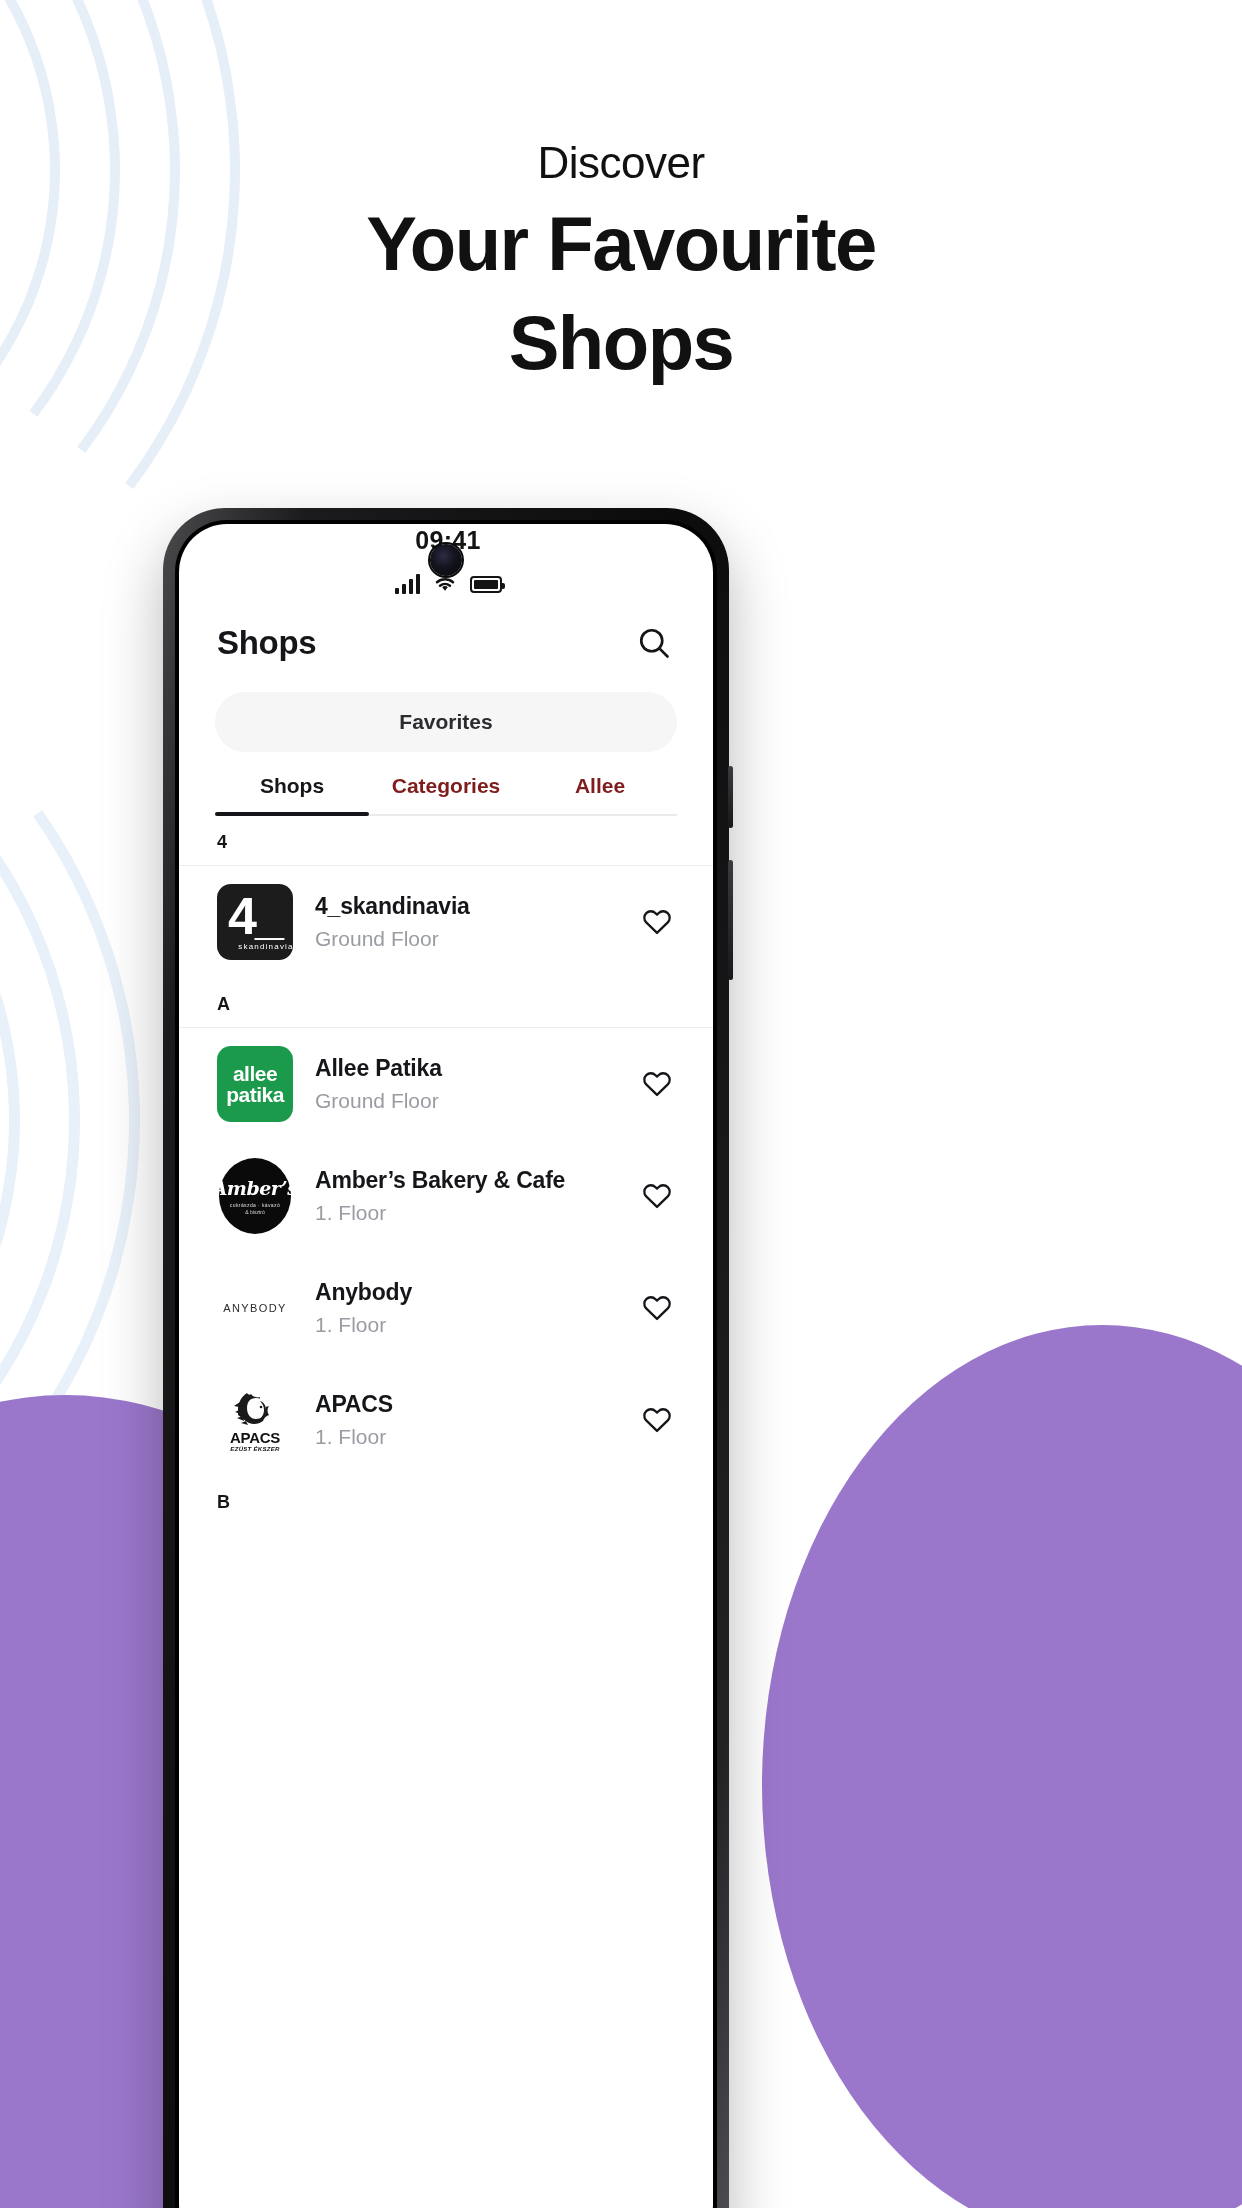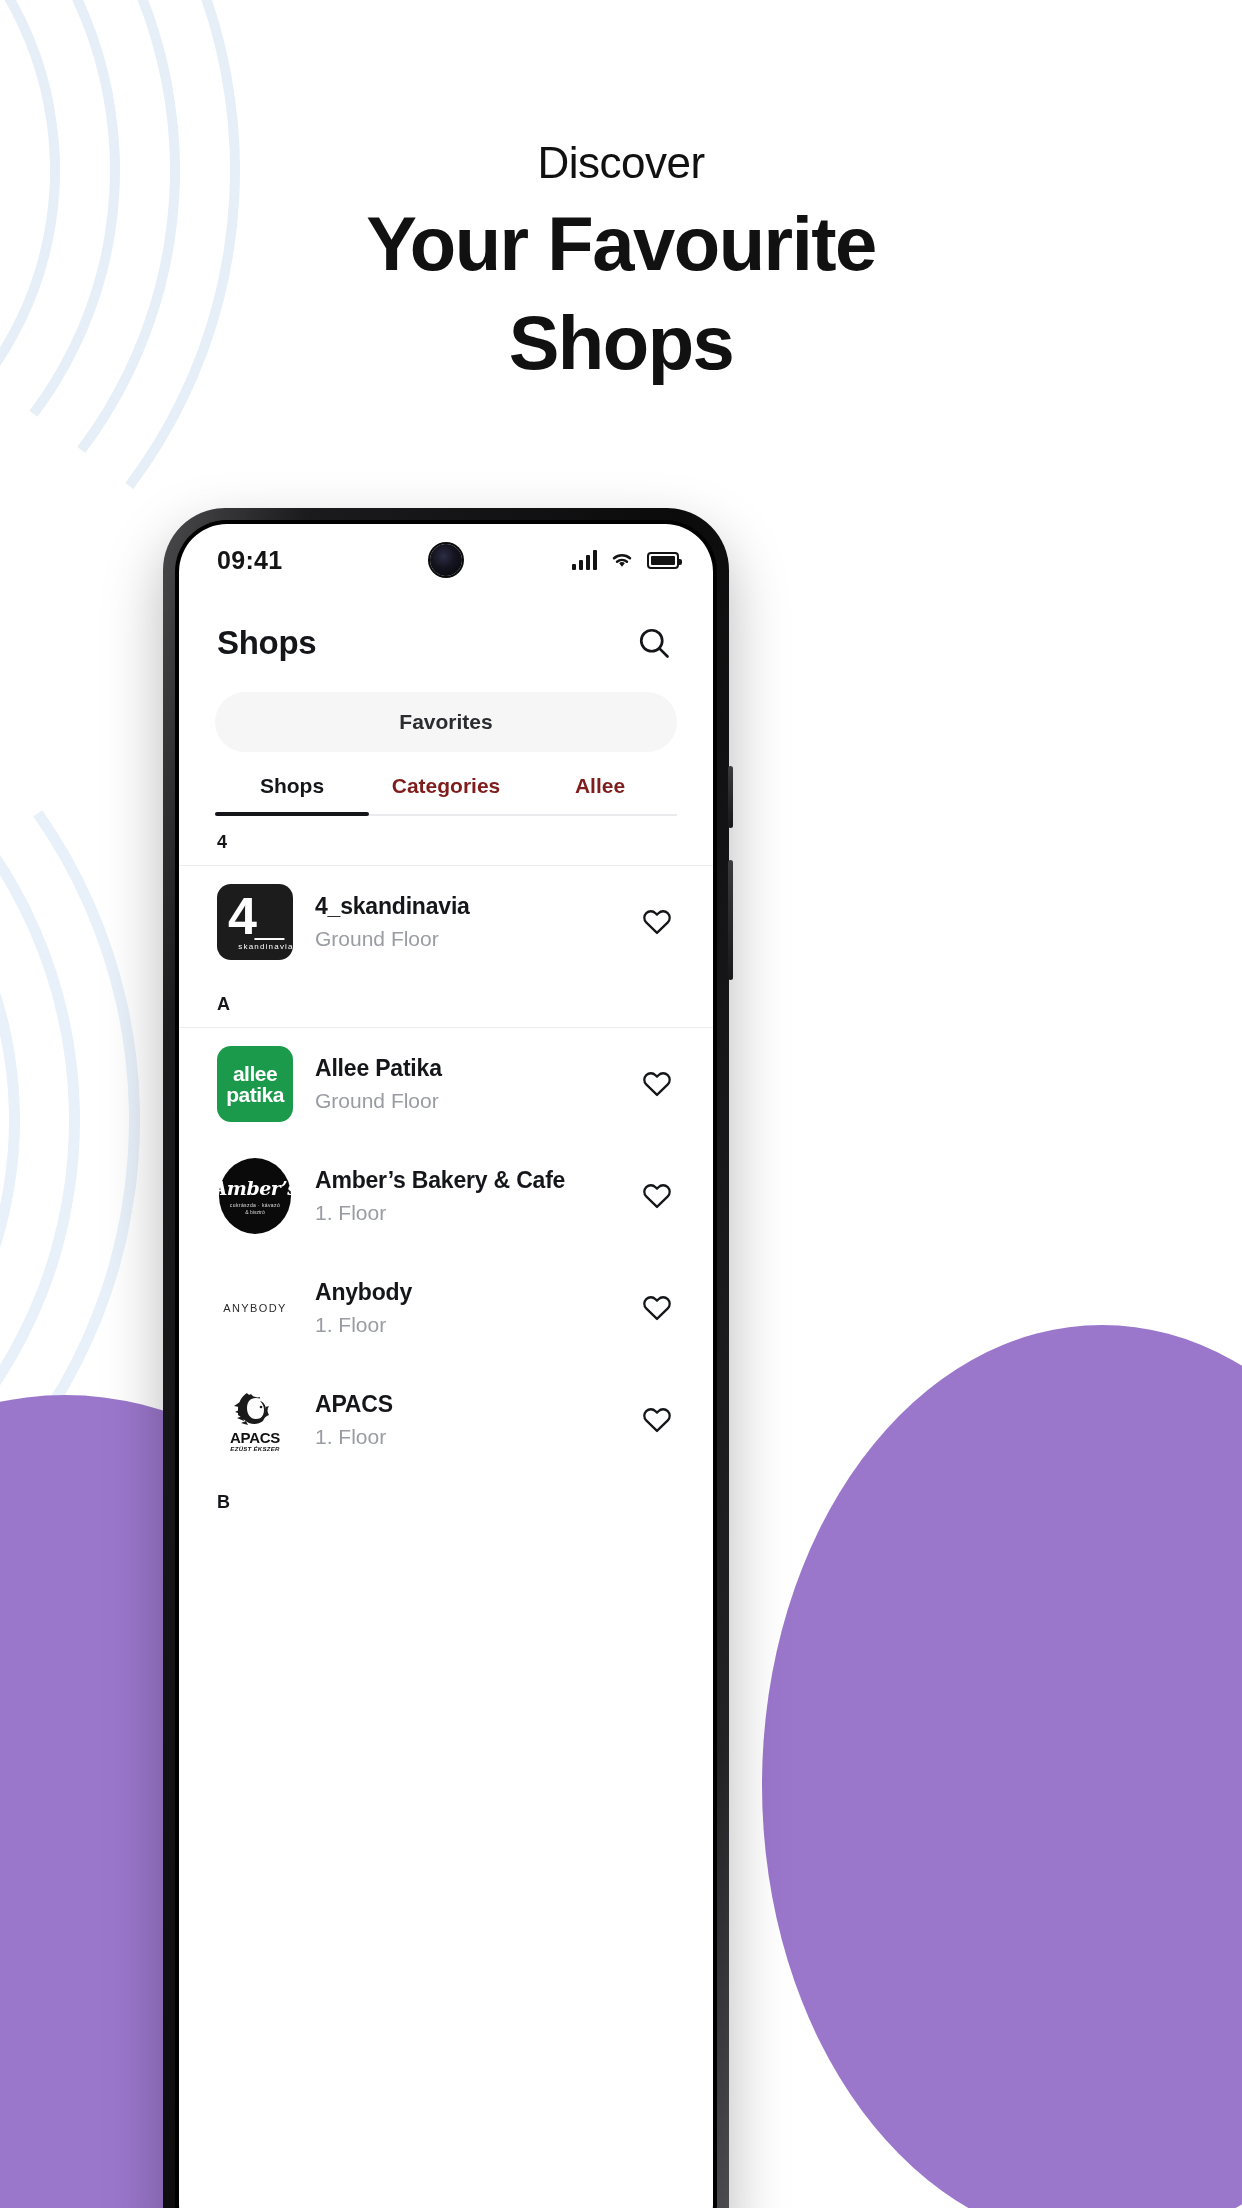--- a/index.html
+++ b/index.html
@@ -62,20 +62,21 @@
   
   .side-btn { position:absolute; right:-4px; background:linear-gradient(180deg,#3b3b3f,#18181a); border-radius:3px; width:5px; z-index:6;}
   .sb1 { top:258px; height:62px; }
   .sb2 { top:352px; height:120px; }
 
   
   .statusbar {
     height:70px; display:flex; align-items:center;
     justify-content:space-between; padding:2px 34px 0 38px;
     position:relative;
+    flex-direction:column;
   }
   .sb-time { font-size:25px; font-weight:700; color:#141414; letter-spacing:.3px; }
   .punch {
     position:absolute; left:50%; transform:translateX(-50%); top:20px;
     width:32px; height:32px; border-radius:50%;
     background:radial-gradient(circle at 42% 38%, #2c2c46 0%, #14141f 42%, #050508 100%);
     box-shadow:0 0 0 2px #0a0a0a;
   }
   .sb-icons { display:flex; align-items:center; gap:12px; }
   .bars { display:flex; align-items:flex-end; gap:3px; height:20px; }

